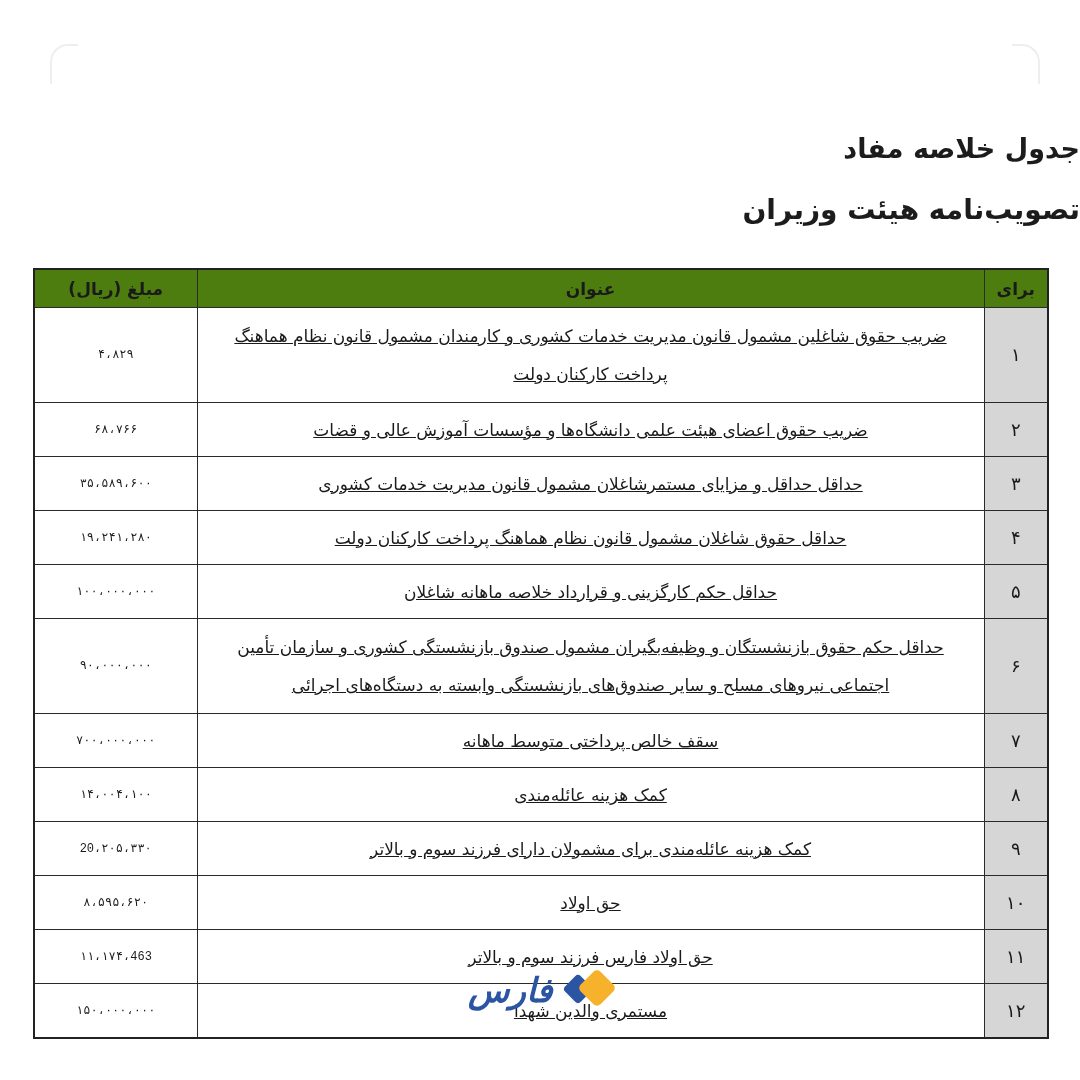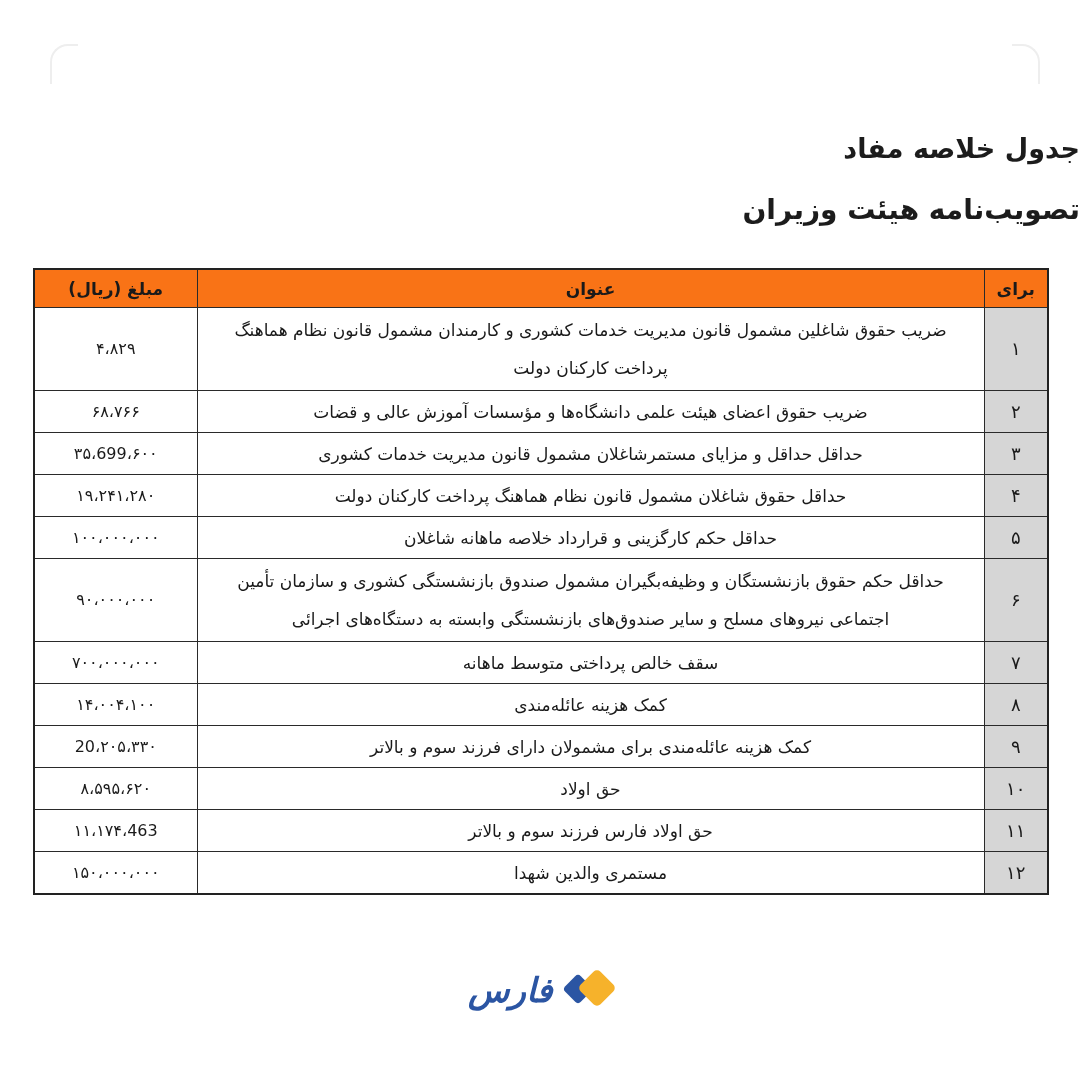--- a/index.html
+++ b/index.html
@@ -58,41 +58,43 @@
       border: 2px solid #222;
     }
     th, td {
       border: 1.5px solid #2a2a2a;
       text-align: center;
       vertical-align: middle;
       padding: 0 8px;
       font-family: "DejaVu Sans", sans-serif;
     }
     th {
-      background: #f97316;
+      background: #4d7c0f;
       height: 37px;
       font-size: 17px;
       font-weight: bold;
     }
     td {
       font-size: 17px;
       line-height: 38px;
       height: 41px;
     }
     td.row-num {
       background: #d6d6d6;
       font-size: 18px;
     }
     td.amount {
-      font-size: 16px;
+      font-size: 12px;
       direction: rtl;
       letter-spacing: 0.5px;
+      font-family: Liberation Mono, monospace;
     }
     td.title-cell {
-      padding: 0 14px;
+      padding: 6px 14px;
+      text-decoration: underline;
     }
     tr.tall td { height: 82px; }
 
     col.c-num { width: 64px; }
     col.c-title { width: 787px; }
     col.c-amount { width: 163px; }
 
     .logo {
       position: absolute;
       left: 468px;
@@ -162,21 +164,21 @@
         <td class="amount">۴،۸۲۹</td>
       </tr>
       <tr>
         <td class="row-num">۲</td>
         <td class="title-cell">ضریب حقوق اعضای هیئت علمی دانشگاه‌ها و مؤسسات آموزش عالی و قضات</td>
         <td class="amount">۶۸،۷۶۶</td>
       </tr>
       <tr>
         <td class="row-num">۳</td>
         <td class="title-cell">حداقل حداقل و مزایای مستمرشاغلان مشمول قانون مدیریت خدمات کشوری</td>
-        <td class="amount">۳۵،699،۶۰۰</td>
+        <td class="amount">۳۵،۵۸۹،۶۰۰</td>
       </tr>
       <tr>
         <td class="row-num">۴</td>
         <td class="title-cell">حداقل حقوق شاغلان مشمول قانون نظام هماهنگ پرداخت کارکنان دولت</td>
         <td class="amount">۱۹،۲۴۱،۲۸۰</td>
       </tr>
       <tr>
         <td class="row-num">۵</td>
         <td class="title-cell">حداقل حکم کارگزینی و قرارداد خلاصه ماهانه شاغلان</td>
         <td class="amount">۱۰۰،۰۰۰،۰۰۰</td>

